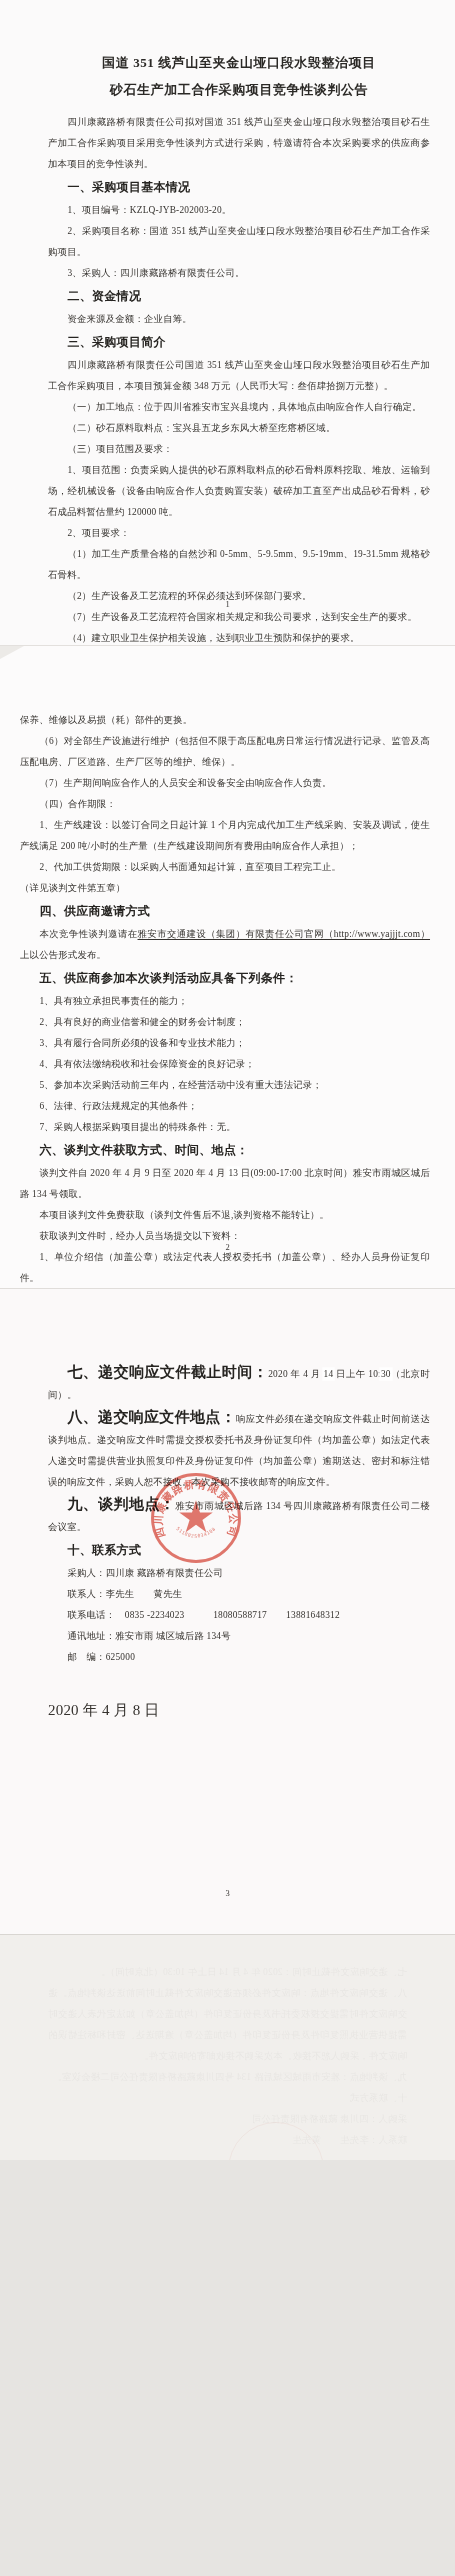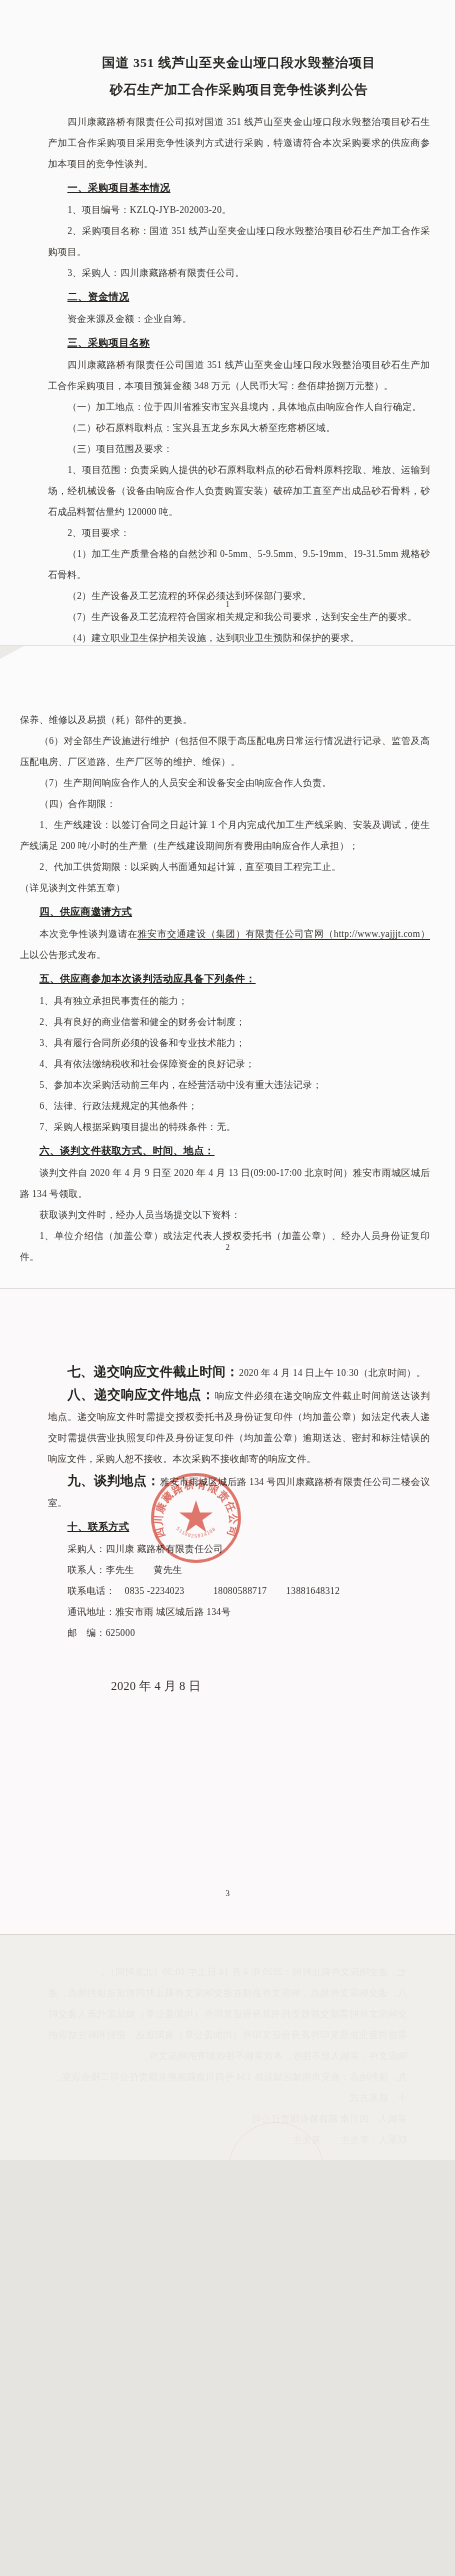--- a/index.html
+++ b/index.html
@@ -26,31 +26,31 @@
     font-size:13px;font-weight:bold;text-align:center;line-height:27px;
     color:#2b2926;letter-spacing:0.6px;
   }
   .t-title + .t-para{margin-top:9px;}
   .t-para{
     font-size:9.4px;line-height:21px;text-align:justify;
     text-indent:19.4px;letter-spacing:0.2px;
   }
   .t-flush{text-indent:0;}
   .t-heading{
-    font-size:10px;line-height:21.6px;font-weight:bold;text-indent:19.4px;
+    font-size:12px;line-height:21.6px;font-weight:bold;text-indent:19.4px;
     font-family:"Liberation Sans","DejaVu Sans",sans-serif;
-    color:#262421;margin:1.7px 0;letter-spacing:0.3px;text-decoration:underline;
+    color:#262421;margin:1.7px 0;letter-spacing:0.3px;
   }
   .t-date{
-    font-size:12px;line-height:21px;text-align:center;
+    font-size:15px;line-height:21px;text-align:left;
     padding-right:166px;margin-top:32px;text-indent:0;
   }
   .seg-bold{
-    font-weight:bold;font-family:Liberation Serif, serif;
-    font-size:13px;color:#262421;
+    font-weight:bold;font-family:Liberation Sans, sans-serif;
+    font-size:15px;color:#262421;
   }
   .seg-underline{text-decoration:underline;text-underline-offset:2.3px;font-family:Liberation Serif, serif;}
   .seg-highlight{background:#ffffff;box-shadow:0 0 0 1.7px #ffffff;}
   .page-number{
     position:absolute;bottom:36px;left:0;right:0;text-align:center;
     font-size:8.5px;color:#3a3836;
   }
   .stamp{
     position:absolute;left:149px;top:182px;width:94px;height:94px;
     opacity:.82;mix-blend-mode:multiply;pointer-events:none;
@@ -80,21 +80,21 @@
     <div class="page-content">
         <div class="t-title">国道 351 线芦山至夹金山垭口段水毁整治项目</div>
         <div class="t-title">砂石生产加工合作采购项目竞争性谈判公告</div>
         <div class="t-para">四川康藏路桥有限责任公司拟对国道 351 线芦山至夹金山垭口段水毁整治项目砂石生产加工合作采购项目采用竞争性谈判方式进行采购，特邀请符合本次采购要求的供应商参加本项目的竞争性谈判。</div>
         <div class="t-heading">一、采购项目基本情况</div>
         <div class="t-para">1、项目编号：KZLQ-JYB-202003-20。</div>
         <div class="t-para">2、采购项目名称：国道 351 线芦山至夹金山垭口段水毁整治项目砂石生产加工合作采购项目。</div>
         <div class="t-para">3、采购人：四川康藏路桥有限责任公司。</div>
         <div class="t-heading">二、资金情况</div>
         <div class="t-para">资金来源及金额：企业自筹。</div>
-        <div class="t-heading">三、采购项目名称</div>
+        <div class="t-heading">三、采购项目简介</div>
         <div class="t-para">四川康藏路桥有限责任公司国道 351 线芦山至夹金山垭口段水毁整治项目砂石生产加工合作采购项目，本项目预算金额 348 万元（人民币大写：叁佰肆拾捌万元整）。</div>
         <div class="t-para">（一）加工地点：位于四川省雅安市宝兴县境内，具体地点由响应合作人自行确定。</div>
         <div class="t-para">（二）砂石原料取料点：宝兴县五龙乡东风大桥至疙瘩桥区域。</div>
         <div class="t-para">（三）项目范围及要求：</div>
         <div class="t-para">1、项目范围：负责采购人提供的砂石原料取料点的砂石骨料原料挖取、堆放、运输到场，经机械设备（设备由响应合作人负责购置安装）破碎加工直至产出成品砂石骨料，砂石成品料暂估量约 120000 吨。</div>
         <div class="t-para">2、项目要求：</div>
         <div class="t-para">（1）加工生产质量合格的自然沙和 0-5mm、5-9.5mm、9.5-19mm、19-31.5mm 规格砂石骨料。</div>
         <div class="t-para">（2）生产设备及工艺流程的环保必须达到环保部门要求。</div>
         <div class="t-para">（7）生产设备及工艺流程符合国家相关规定和我公司要求，达到安全生产的要求。</div>
         <div class="t-para">（4）建立职业卫生保护相关设施，达到职业卫生预防和保护的要求。</div>
@@ -117,20 +117,21 @@
         <div class="t-heading">五、供应商参加本次谈判活动应具备下列条件：</div>
         <div class="t-para">1、具有独立承担民事责任的能力；</div>
         <div class="t-para">2、具有良好的商业信誉和健全的财务会计制度；</div>
         <div class="t-para">3、具有履行合同所必须的设备和专业技术能力；</div>
         <div class="t-para">4、具有依法缴纳税收和社会保障资金的良好记录；</div>
         <div class="t-para">5、参加本次采购活动前三年内，在经营活动中没有重大违法记录；</div>
         <div class="t-para">6、法律、行政法规规定的其他条件；</div>
         <div class="t-para">7、采购人根据采购项目提出的特殊条件：无。</div>
         <div class="t-heading">六、谈判文件获取方式、时间、地点：</div>
         <div class="t-para"><span>谈判文件自 2020 年 4 月 9 日至 2020 年 4 月 </span><span class="seg-highlight">13</span><span> 日(09:00-17:00 北京时间）雅安市雨城区城后路 134 号领取。</span></div>
+        <div class="t-para">本项目谈判文件免费获取（谈判文件售后不退,谈判资格不能转让）。</div>
         <div class="t-para">获取谈判文件时，经办人员当场提交以下资料：</div>
         <div class="t-para">1、单位介绍信（加盖公章）或法定代表人授权委托书（加盖公章）、经办人员身份证复印件。</div>
       </div>
     <div class="page-number">2</div>
   </div>
 
   <div class="page page-3">
     <div class="page-content">
         <div class="t-para"><span class="seg-bold">七、递交响应文件截止时间：</span><span>2020 年 4 月 </span><span class="seg-highlight">14</span><span> 日上午 10:</span><span class="seg-highlight">30</span><span>（北京时间）。</span></div>
         <div class="t-para"><span class="seg-bold">八、递交响应文件地点：</span><span>响应文件必须在递交响应文件截止时间前送达谈判地点。递交响应文件时需提交授权委托书及身份证复印件（均加盖公章）如法定代表人递交时需提供营业执照复印件及身份证复印件（均加盖公章）逾期送达、密封和标注错误的响应文件，采购人恕不接收。本次采购不接收邮寄的响应文件。</span></div>

